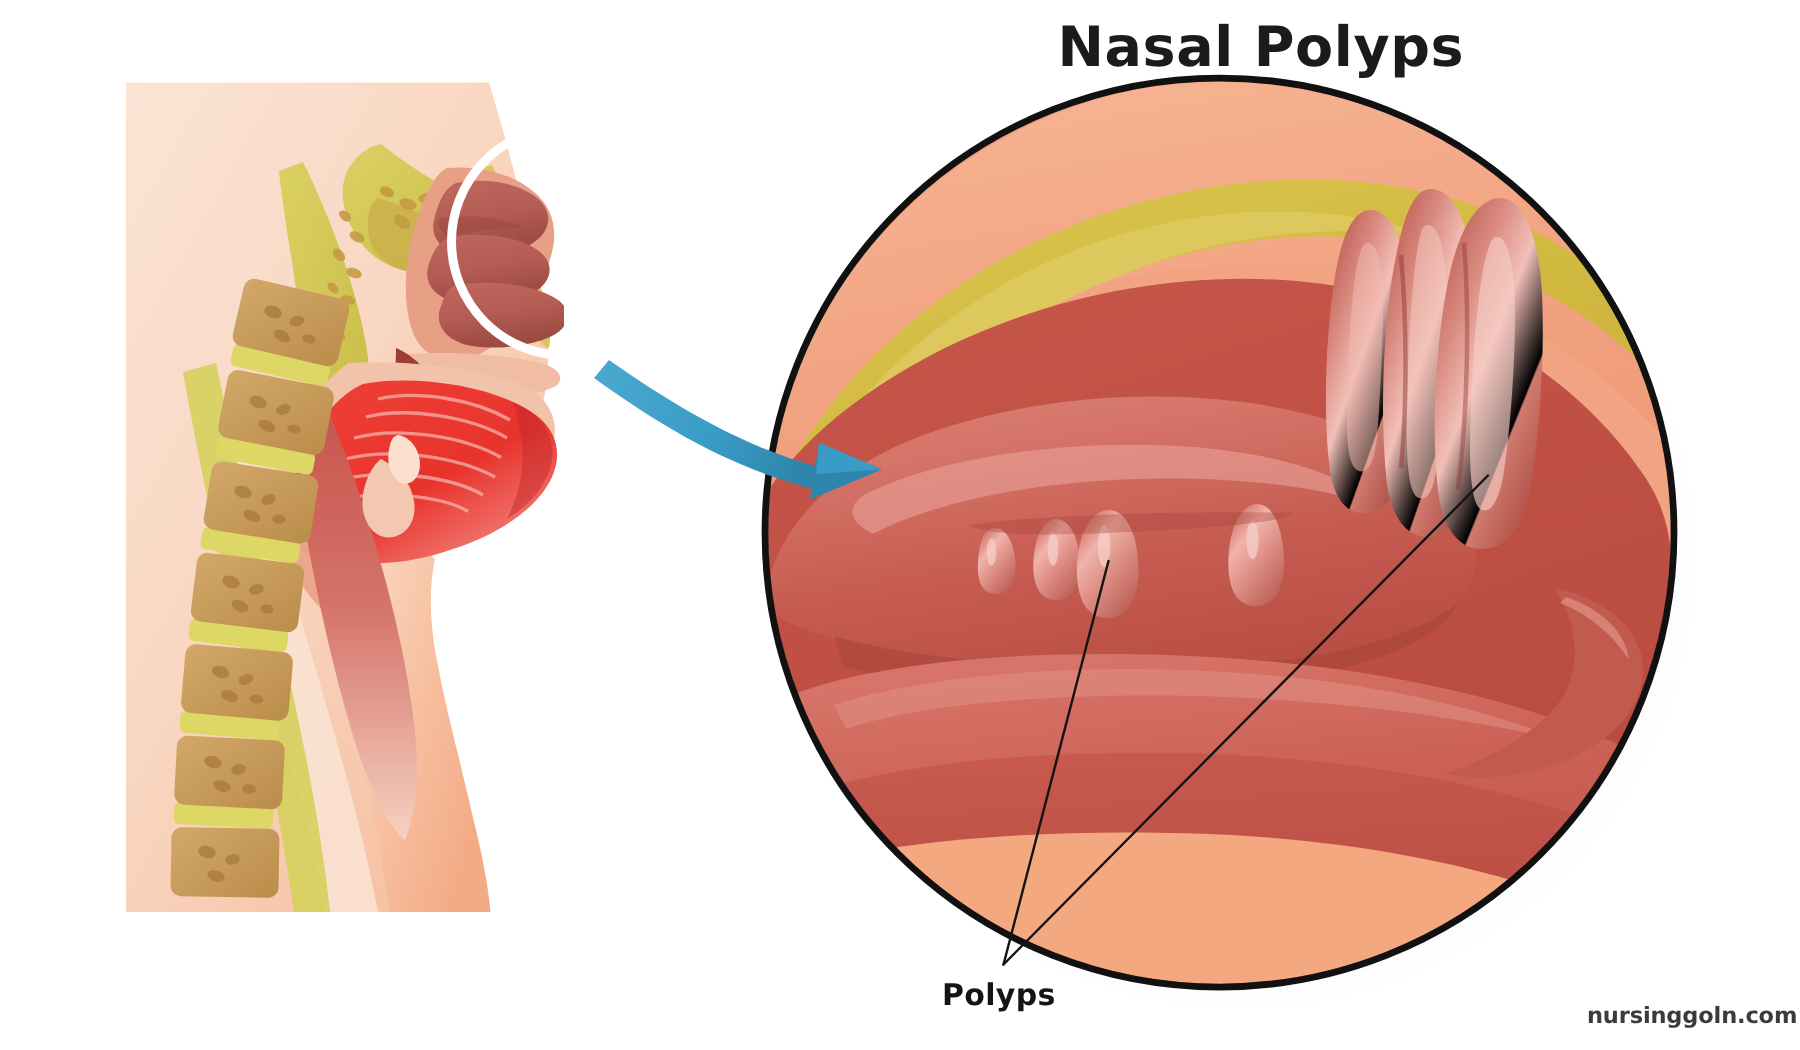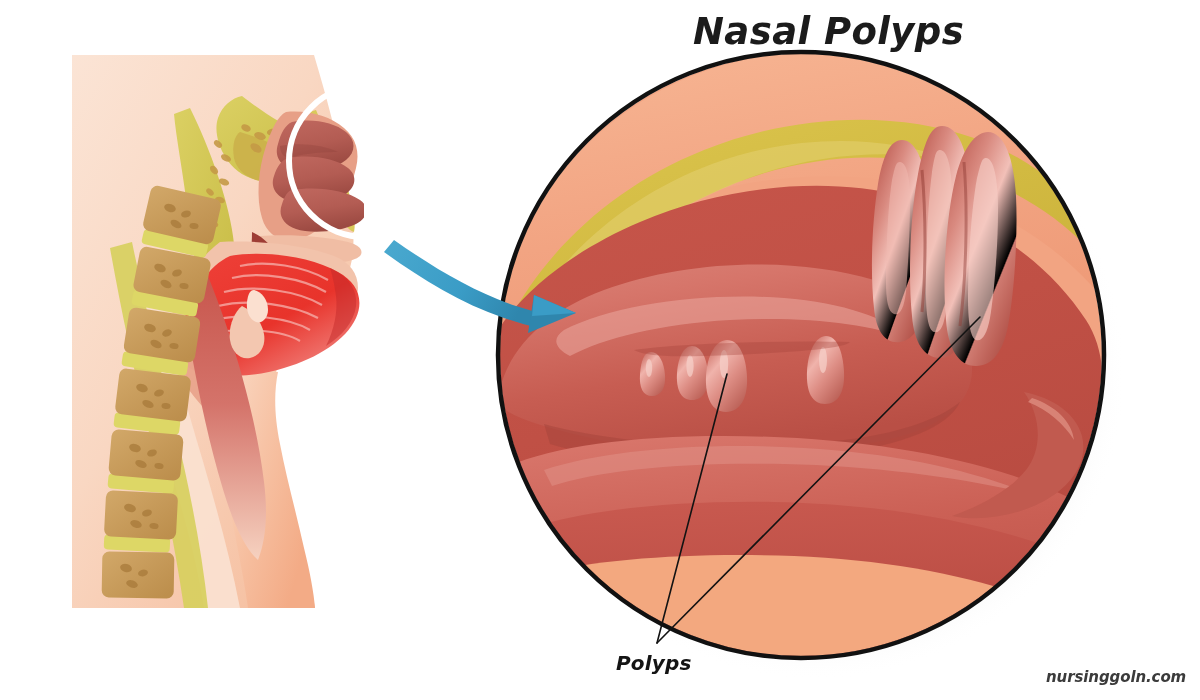--- a/index.html
+++ b/index.html
@@ -2,21 +2,21 @@
 <html><head>
 <meta charset="utf-8">
 <title>Nasal Polyps</title>
 <style>
   html,body{margin:0;padding:0;background:#ffffff;}
   body{
     width:1200px;height:700px;position:relative;overflow:hidden;
     font-family:"DejaVu Sans","Liberation Sans",sans-serif;
     background:#ffffff;
   }
-  #stage{position:absolute;left:4px;top:0;width:1180px;height:700px;font-style:italic;}
+  #stage{position:absolute;left:16px;top:0;width:1180px;height:700px;}
   svg.layer{position:absolute;left:0;top:0;width:1200px;height:700px;display:block;}
 
   .title-text{
     font-family:"DejaVu Sans","Liberation Sans",sans-serif;
     font-size:37px;font-weight:600;fill:#1b1b1b;letter-spacing:0.4px;
   }
   .label-text{
     font-family:"DejaVu Sans","Liberation Sans",sans-serif;
     font-size:20px;font-weight:600;fill:#141414;letter-spacing:0.2px;
   }

